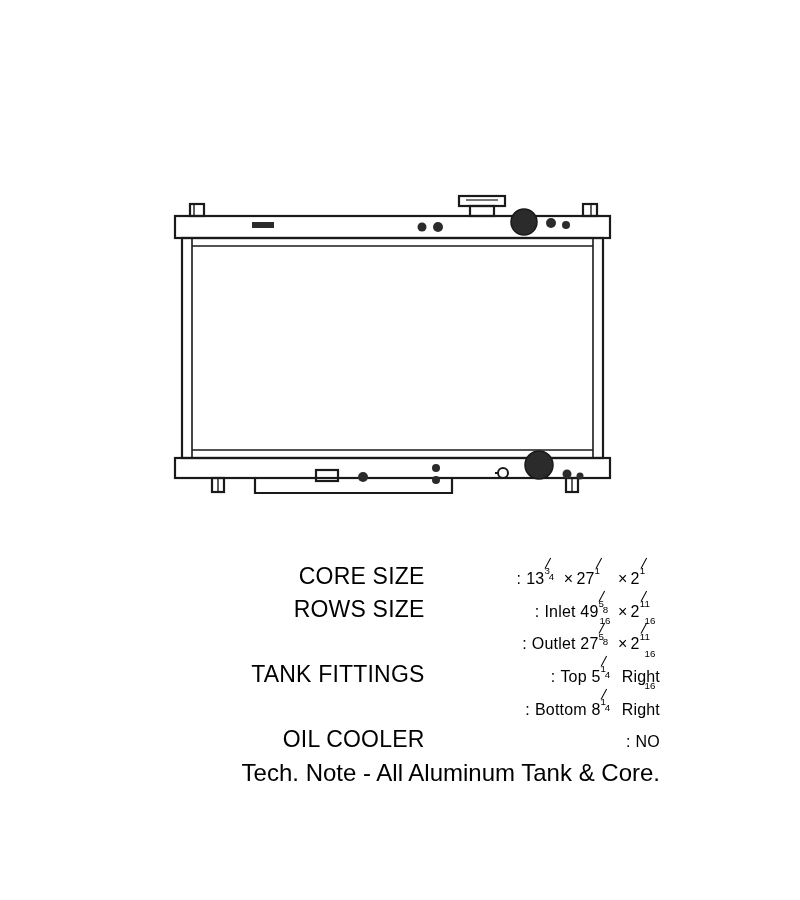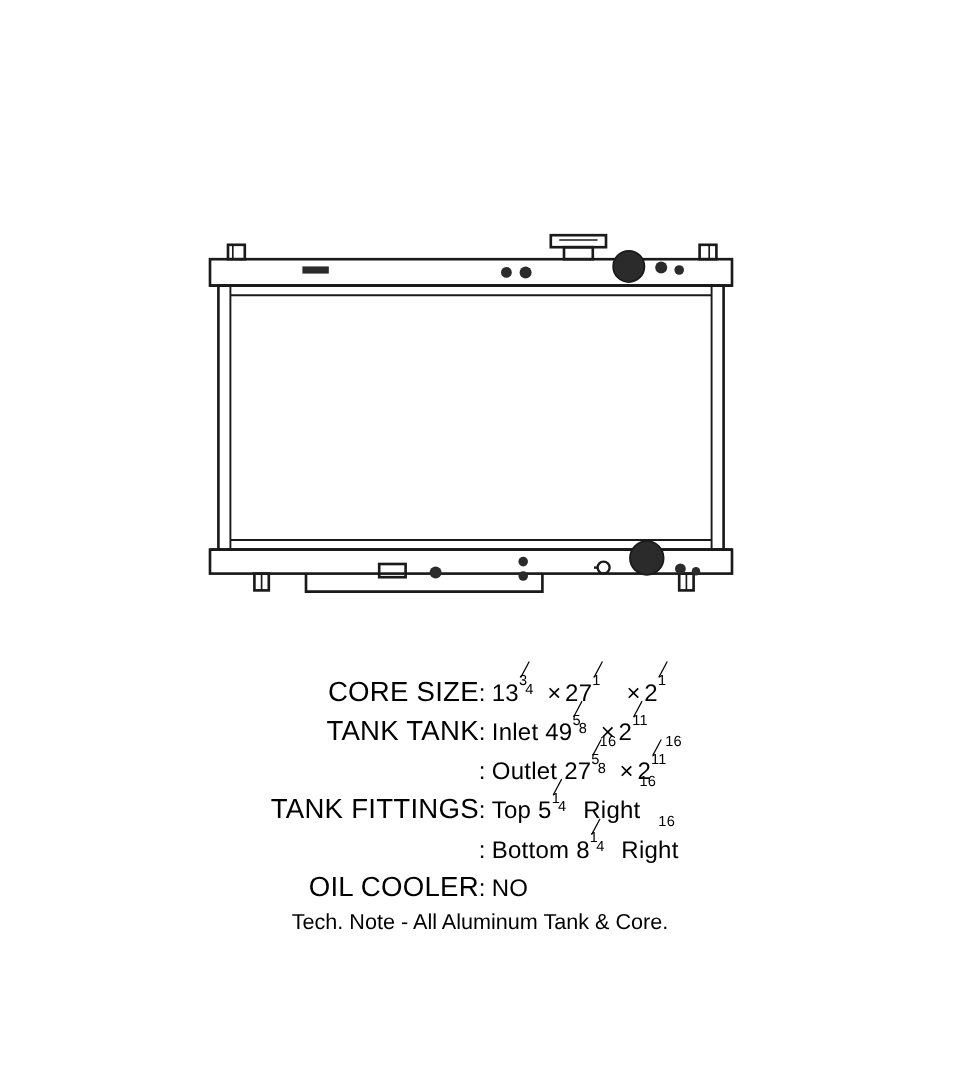--- a/index.html
+++ b/index.html
@@ -48,22 +48,22 @@
     line-height: 1.42;
     white-space: nowrap;
   }
   td.label {
     text-align: right;
     font-size: 23px;
     padding-right: 10px;
     letter-spacing: 0.2px;
   }
   td.value {
-    text-align: left;
-    font-size: 20px;
+    text-align: right;
+    font-size: 16px;
     letter-spacing: 0.2px;
   }
   .colon {
     padding-right: 5px;
   }
   
   .frac {
     display: inline-block;
     position: relative;
     width: 1.05em;
@@ -92,22 +92,23 @@
     left: 0.44em;
     top: 0.16em;
     font-size: 0.62em;
   }
   .frac.wide { width: 1.30em; }
   .frac.wide .den { left: 0.50em; margin-top: 44px; }
   .times {
     padding: 0 3px;
   }
   .note-row td {
-    font-size: 18px;
+    font-size: 24px;
     padding-top: 2px;
+    text-align: right;
   }
   .note-cell {
     text-align: center;
   }
 </style>
 </head>
 <body>
 
 <div id="page">
 
@@ -175,21 +176,21 @@
   </div>
 
   <div id="specs">
     <table class="spec-table">
       <tbody id="spec-body">
           <tr>
             <td class="label">CORE SIZE</td>
             <td class="value"><span class="colon">:</span><span>13</span><span class="frac"><span class="num">3</span><span class="bar"></span><span class="den">4</span></span><span class="times">×</span><span>27</span><span class="frac wide"><span class="num">1</span><span class="bar"></span><span class="den">16</span></span><span class="times">×</span><span>2</span><span class="frac wide"><span class="num">1</span><span class="bar"></span><span class="den">16</span></span></td>
           </tr>
           <tr>
-            <td class="label">TANK TANK</td>
+            <td class="label">ROWS SIZE</td>
             <td class="value"><span class="colon">:</span><span>Inlet 49</span><span class="frac"><span class="num">5</span><span class="bar"></span><span class="den">8</span></span><span class="times">×</span><span>2</span><span class="frac wide"><span class="num">11</span><span class="bar"></span><span class="den">16</span></span></td>
           </tr>
           <tr>
             <td class="label">&nbsp;</td>
             <td class="value"><span class="colon">:</span><span>Outlet 27</span><span class="frac"><span class="num">5</span><span class="bar"></span><span class="den">8</span></span><span class="times">×</span><span>2</span><span class="frac wide"><span class="num">11</span><span class="bar"></span><span class="den">16</span></span></td>
           </tr>
           <tr>
             <td class="label">TANK FITTINGS</td>
             <td class="value"><span class="colon">:</span><span>Top 5</span><span class="frac"><span class="num">1</span><span class="bar"></span><span class="den">4</span></span><span> Right</span></td>
           </tr>

